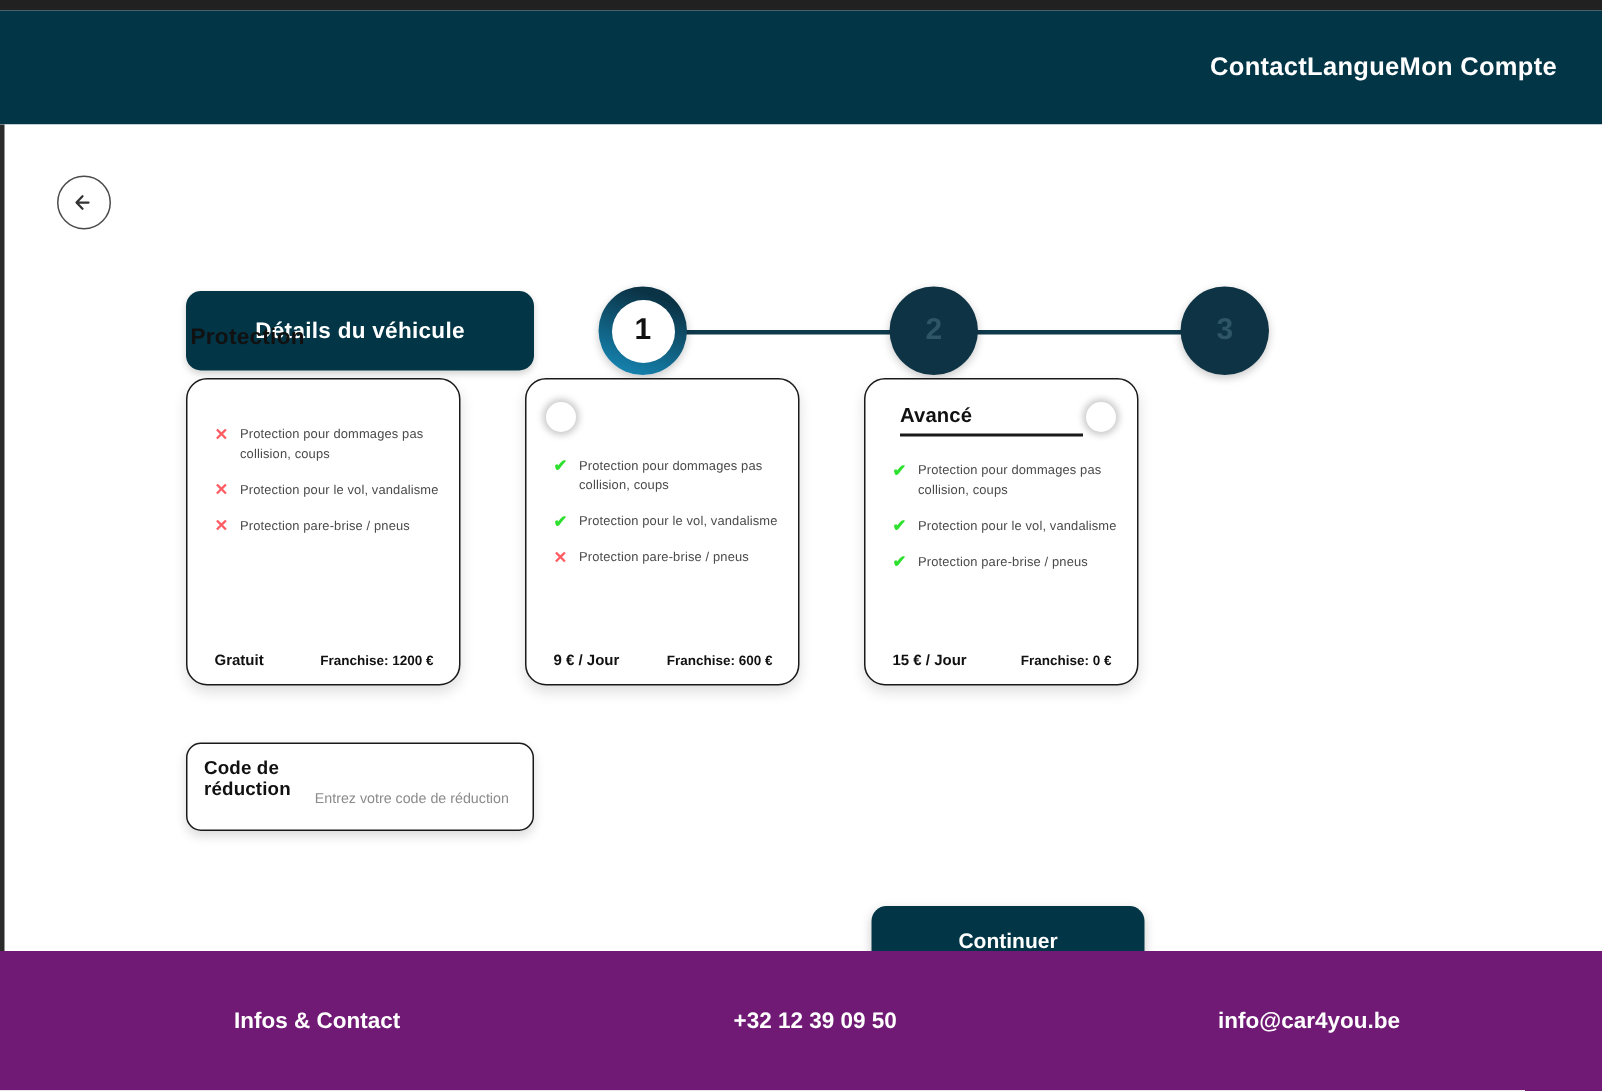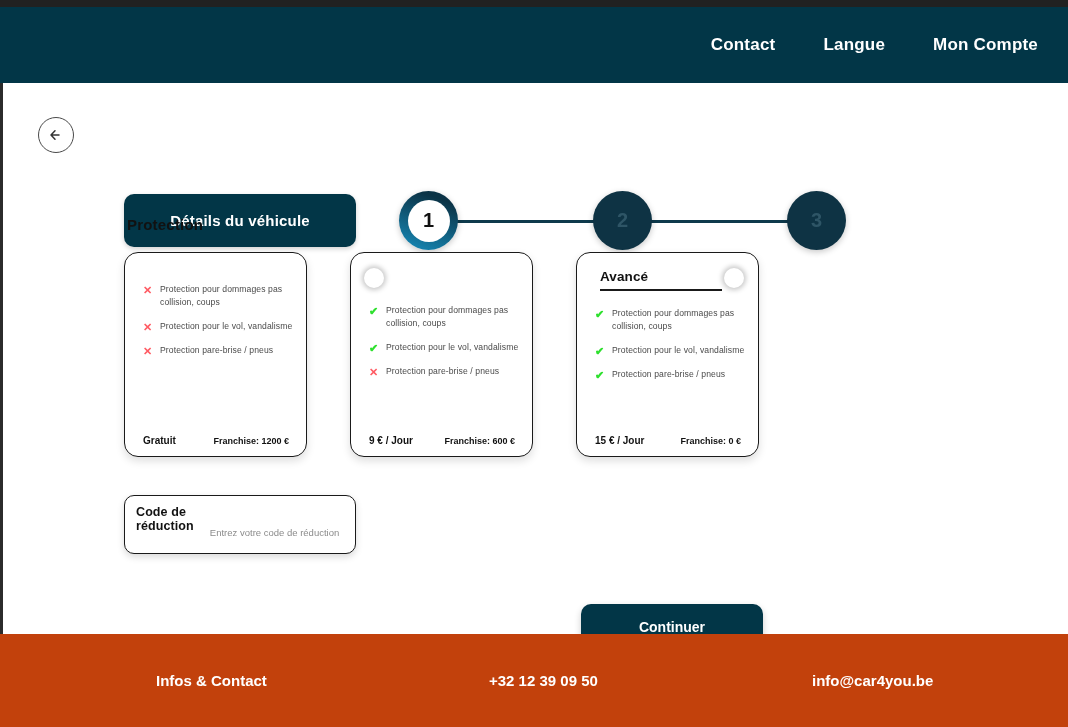--- a/index.html
+++ b/index.html
@@ -36,21 +36,20 @@
     width: 1068px;
     height: 76px;
     background: #023647;
     display: flex;
     align-items: center;
     justify-content: flex-end;
   }
   .nav {
     display: flex;
     align-items: center;
-    gap: 48px;
     padding-right: 30px;
   }
   .nav-item {
     color: #ffffff;
     font-size: 17px;
     font-weight: bold;
     letter-spacing: 0.2px;
     white-space: nowrap;
     cursor: pointer;
   }
@@ -326,21 +325,21 @@
     cursor: pointer;
     box-shadow: 0 3px 7px rgba(0,0,0,0.2);
   }
 
   
   .footer {
     position: absolute;
     left: 0; top: 634px;
     width: 1068px;
     height: 93px;
-    background: #c2410c;
+    background: #701a75;
     display: flex;
     align-items: center;
   }
   .footer-item {
     color: #ffffff;
     font-size: 15px;
     font-weight: bold;
     position: absolute;
     white-space: nowrap;
     cursor: pointer;

